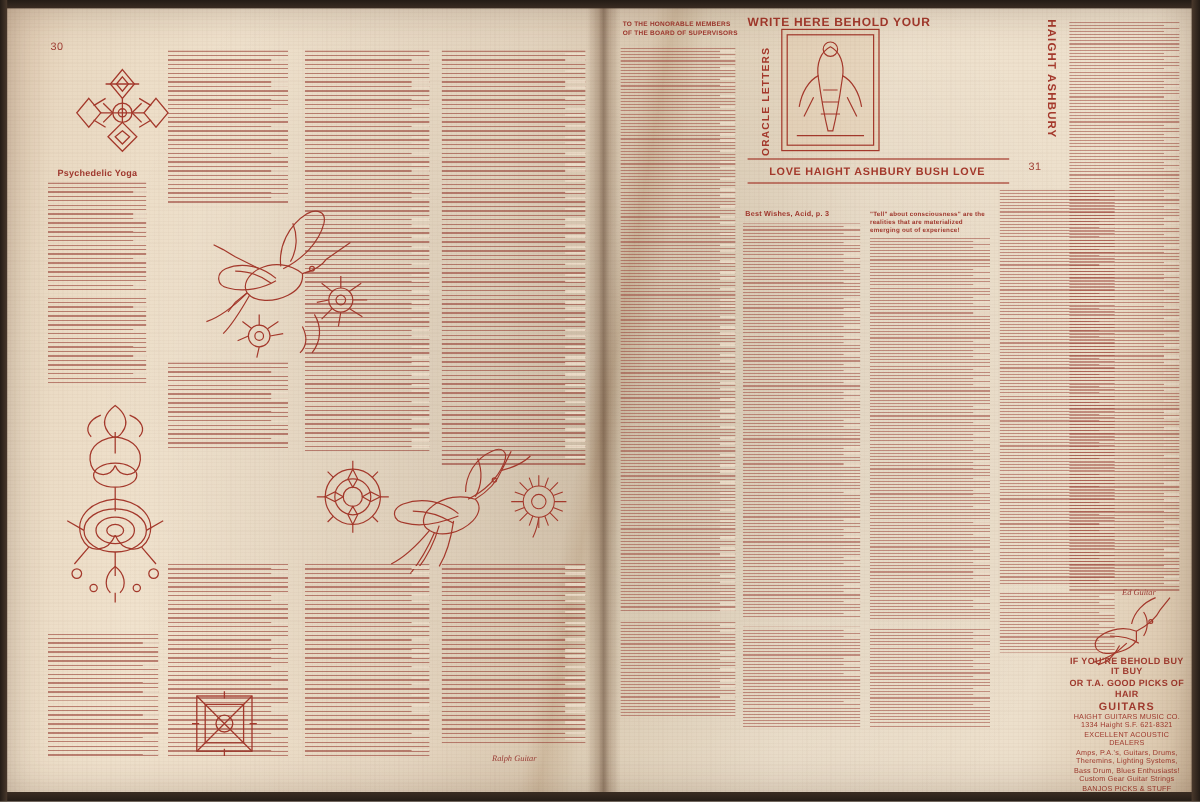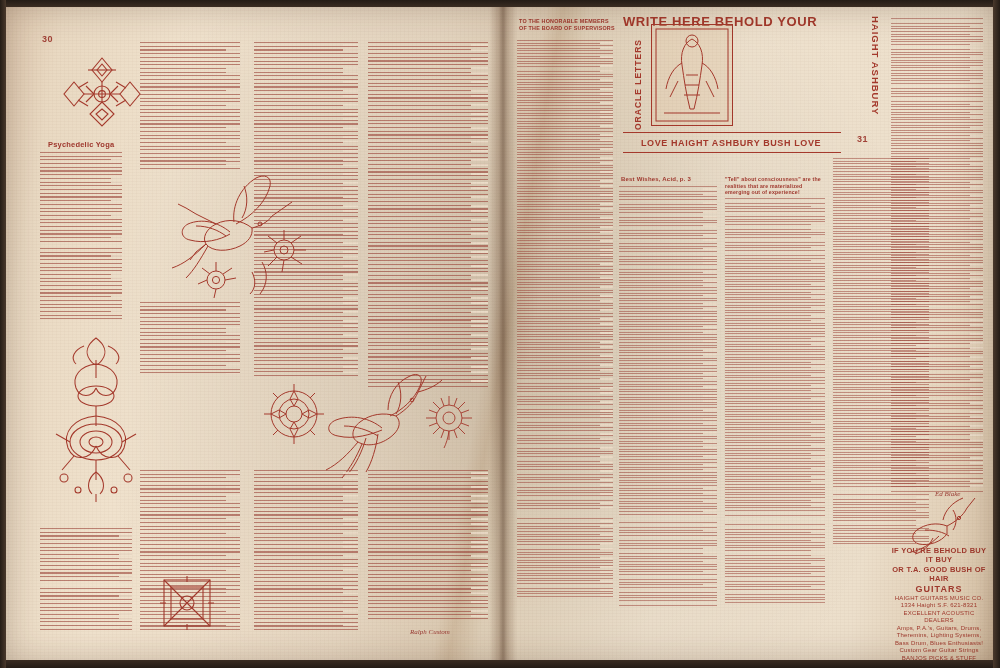--- a/index.html
+++ b/index.html
@@ -83,21 +83,21 @@
     height: 668px;
     color: #9b3b34;
   }
   .page-left  { left: 6px;  width: 492px; }
   .page-right { left: 505px; width: 489px; }
 
   .folio {
     position: absolute;
     font-family: "Liberation Sans", sans-serif;
     font-size: 9px;
-    font-weight: bold;
+    font-weight: normal;
     color: #a24238;
     letter-spacing: .5px;
   }
 
   
   
   .col {
     position: absolute;
     overflow: hidden;
   }
@@ -392,26 +392,26 @@
       <div class="lines t35"></div>
     </div>
 
     <div class="col rag" style="left:362px; top:42px; width:120px; height:346px;">
       <div class="lines t35"></div>
     </div>
     <div class="col rag" style="left:362px; top:470px; width:120px; height:150px;">
       <div class="lines t35"></div>
     </div>
 
-    <div class="sig" style="left:404px; top:628px;">Ralph Custom</div>
+    <div class="sig" style="left:404px; top:628px;">Ralph Guitar</div>
   </div>
 
   <div class="page page-right">
 
-    <div class="banner-strip" style="left:118px; top:14px; font-size:13px;">WRITE HERE BEHOLD YOUR</div>
+    <div class="banner-strip" style="left:118px; top:14px; font-size:10px;">WRITE HERE BEHOLD YOUR</div>
 
     <div class="vert-title" style="left:376px; top:16px; font-size:9.5px; transform: rotate(90deg);">HAIGHT ASHBURY</div>
 
     <div class="vert-title" style="left:128px; top:130px; font-size:8.5px; transform: rotate(-90deg);">ORACLE LETTERS</div>
 
     <div class="banner-strip" style="left:136px; top:138px; font-size:9px;">LOVE HAIGHT ASHBURY BUSH LOVE</div>
 
     <div class="rule" style="left:118px; top:132px; width:218px;"></div>
     <div class="rule" style="left:118px; top:152px; width:218px;"></div>
 
@@ -475,25 +475,25 @@
           <circle cx="56" cy="22" r="1.6"></circle>
           <path d="M40 24 C42 14 50 6 60 2"></path>
           <path d="M36 40 C28 48 18 54 8 56"></path>
           <path d="M30 42 C26 50 20 56 12 58"></path>
           <path d="M22 34 C32 34 40 36 46 40"></path>
           <path d="M50 14 C54 20 54 28 50 34"></path>
         </g>
       </svg>
     </div>
 
-    <div class="sig" style="left:430px; top:490px;">Ed Blake</div>
+    <div class="sig" style="left:430px; top:490px;">Ed Guitar</div>
 
     <div class="ad-box" style="left:384px; top:546px; width:100px;">
       <div class="big">IF YOU'RE BEHOLD BUY IT BUY</div>
-      <div class="big">OR T.A. GOOD BUSH OF HAIR</div>
+      <div class="big">OR T.A. GOOD PICKS OF HAIR</div>
       <div class="big" style="font-size:9px; letter-spacing:1px;">GUITARS</div>
       <div class="sm">HAIGHT GUITARS MUSIC CO.</div>
       <div class="sm">1334 Haight  S.F.   621-8321</div>
       <div class="sm">EXCELLENT ACOUSTIC DEALERS</div>
       <div class="sm">Amps, P.A.'s, Guitars, Drums,</div>
       <div class="sm">Theremins, Lighting Systems,</div>
       <div class="sm">Bass Drum, Blues Enthusiasts!</div>
       <div class="sm">Custom Gear  Guitar Strings</div>
       <div class="sm">BANJOS  PICKS &amp; STUFF</div>
       <div class="sm">INNOVATORS FOR</div>

